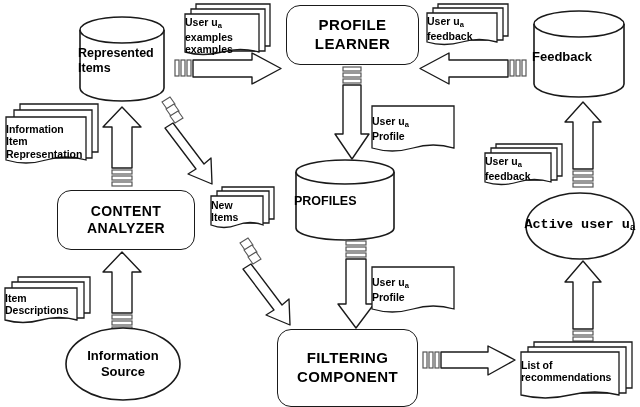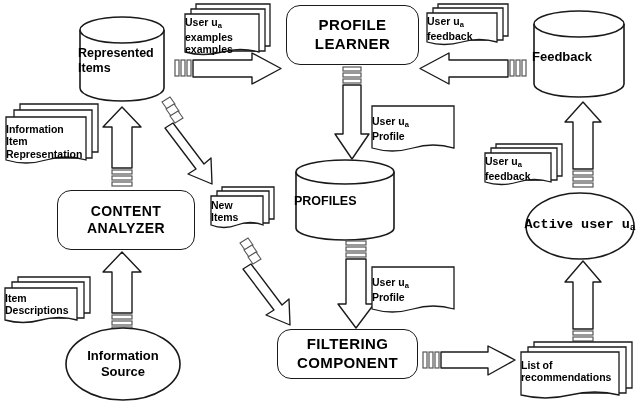--- a/index.html
+++ b/index.html
@@ -335,21 +335,21 @@
   <div class="node ell" style="left:64px;top:325px;width:118px;height:78px;">
     <svg width="118" height="78" viewBox="0 0 118 78">
       <ellipse cx="59" cy="39" rx="57" ry="36" fill="#fff" stroke="#1a1a1a" stroke-width="1.6"></ellipse>
     </svg>
     <div class="ell-label" style="top:23px;font-size:13px;">
       <span>Information</span><br>
       <span>Source</span>
     </div>
   </div>
 
-  <div class="node procbox" style="left:277px;top:329px;width:141px;height:50px;font-size:15px;">
+  <div class="node procbox" style="left:277px;top:329px;width:141px;height:78px;font-size:15px;">
     <div>
       <span>FILTERING</span><br>
       <span>COMPONENT</span>
     </div>
   </div>
 
   <div class="node arrow" style="left:422px;top:345px;width:96px;height:34px;">
     <svg width="96" height="34" viewBox="0 0 96 34">
       <g fill="#fff" stroke="#555" stroke-width="1.2">
         <rect x="1" y="7" width="4" height="16"></rect>

